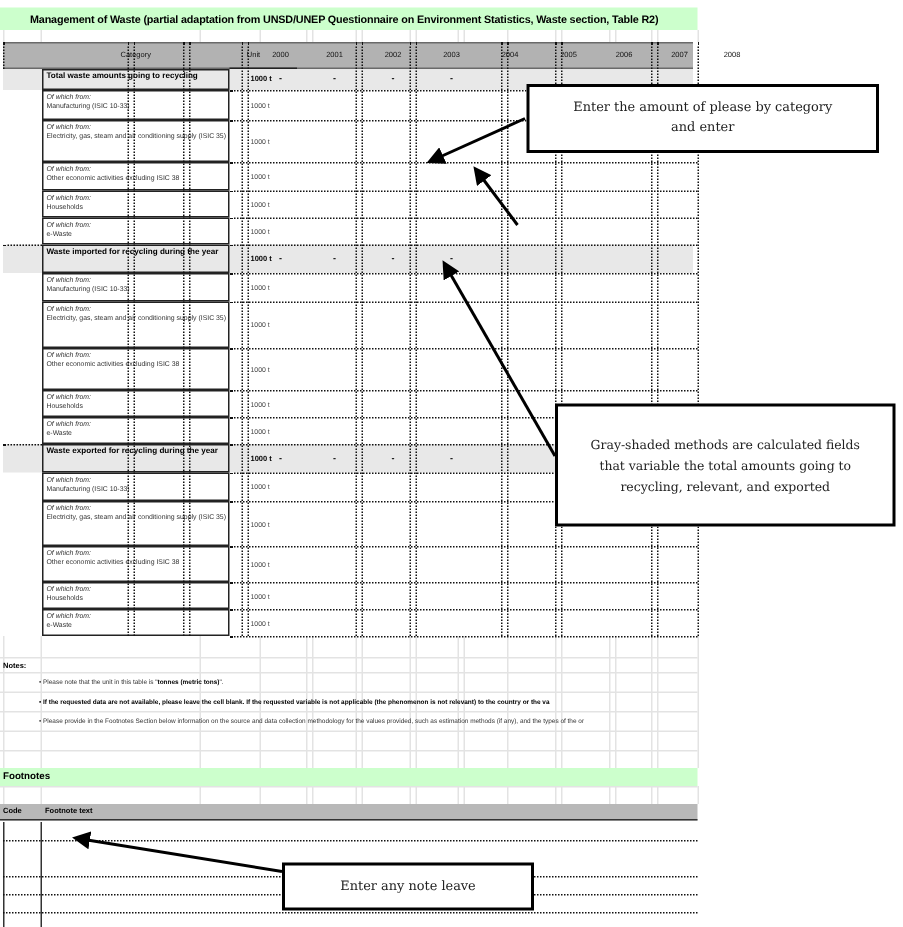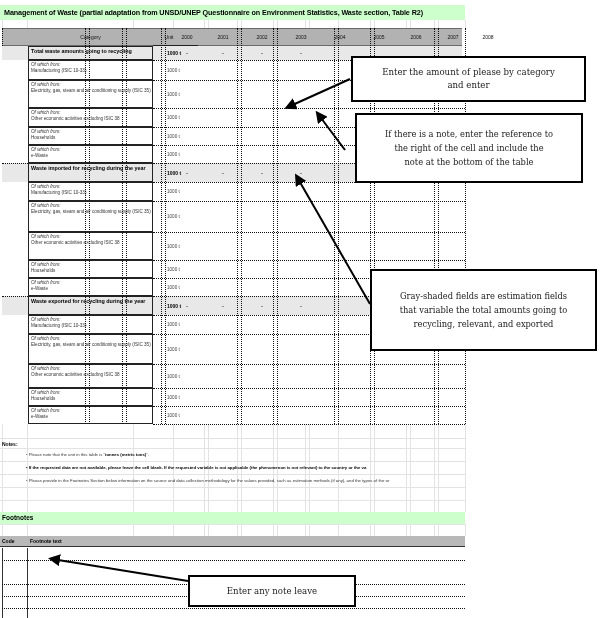--- a/index.html
+++ b/index.html
@@ -2,21 +2,21 @@
 <html><head>
 <meta charset="utf-8">
 <style>
   * { box-sizing: border-box; margin: 0; padding: 0; }
   html, body { width: 602px; height: 618px; background: #ffffff; overflow: hidden; }
   body { position: relative; font-family: "Liberation Sans", sans-serif; color: #000; }
 
   .sheet { position: absolute; left: 0; top: 0; width: 602px; height: 618px; }
 
   .title-bar { position: absolute; left: 0; top: 5px; width: 465px; height: 15px; background: #ccffcc;
-    font-size: 7.2px; font-weight: bold; line-height: 15px; padding-left: 4px; white-space: nowrap; letter-spacing: -0.1px; }
+    font-size: 7.2px; font-weight: bold; line-height: 15px; padding-left: 20px; white-space: nowrap; letter-spacing: -0.1px; }
 
   .gridline-v { position: absolute; width: 1px; background: #e3e3e3; }
   .gridline-h { position: absolute; height: 1px; background: #e3e3e3; }
 
   .hdr { position: absolute; left: 2px; top: 28px; width: 460px; height: 18px; background: #b2b2b2;
     border-top: 1px solid #6a6a6a; border-bottom: 1px solid #6a6a6a; }
   .hdr-cell { position: absolute; top: 0; height: 17px; font-size: 5px; line-height: 17px; text-align: center; color: #111; }
 
   .row { position: absolute; left: 2px; width: 460px; }
   .row.shaded { background: #e8e8e8; }
@@ -285,30 +285,23 @@
   <div class="doth" style="left:2px;top:584px;width:463px;"></div>
   <div class="doth" style="left:2px;top:596px;width:463px;"></div>
   <div class="doth" style="left:2px;top:608px;width:463px;"></div>
 
   <div class="callout" style="left:351px;top:56px;width:235px;height:46px;font-size:8.6px;line-height:13px;">
     <div>
         <span>Enter the amount of please by category</span>
         <span>and enter</span>
       </div>
   </div>
-  <div class="callout" style="left:355px;top:113px;width:228px;height:70px;font-size:8.3px;line-height:14px;">
-    <div>
-        <span>If there  is a note,  enter the reference  to</span>
-        <span>the right  of the cell and include the</span>
-        <span>note at the bottom of the table</span>
-      </div>
-  </div>
   <div class="callout" style="left:370px;top:269px;width:227px;height:82px;font-size:8.3px;line-height:14px;">
     <div>
-        <span>Gray-shaded  fields are estimation fields</span>
+        <span>Gray-shaded  methods are calculated fields</span>
         <span>that variable the total  amounts going to</span>
         <span>recycling, relevant, and exported</span>
       </div>
   </div>
   <div class="callout" style="left:188px;top:575px;width:168px;height:32px;font-size:8.6px;line-height:13px;">
     <div>
         <span>Enter any note leave</span>
       </div>
   </div>
 

